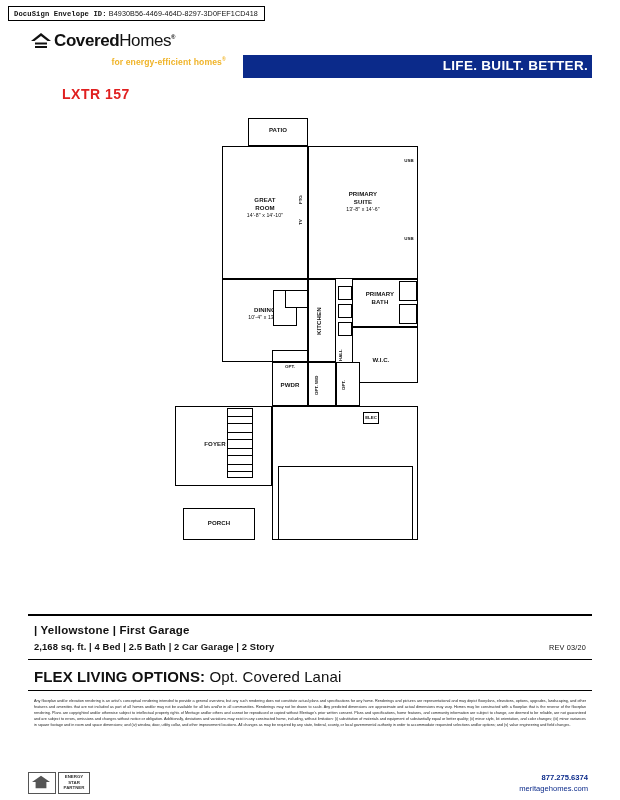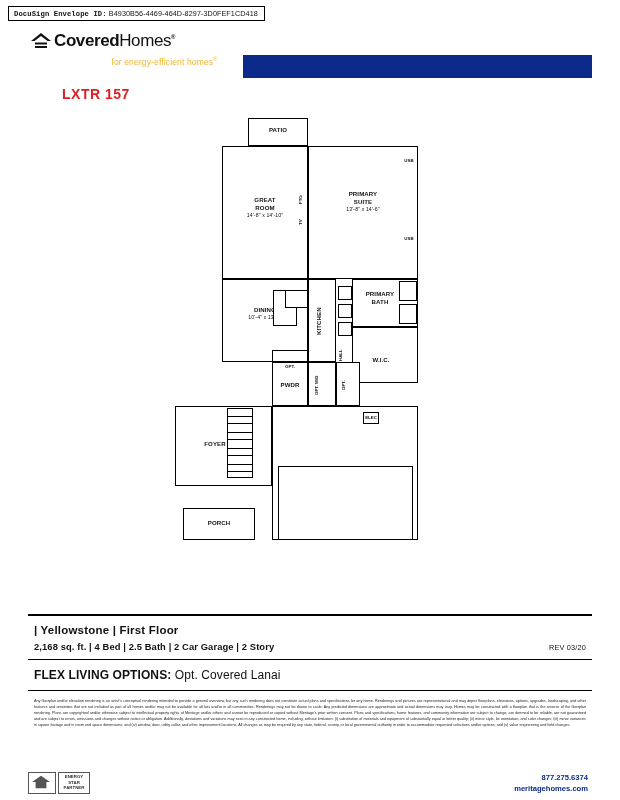--- a/index.html
+++ b/index.html
@@ -43,21 +43,21 @@
   .logo-text{
     position:absolute;left:26px;top:1px;
     font-size:17px;font-weight:bold;letter-spacing:-.4px;color:#111;
   }
   .logo-text .light{font-weight:normal;}
   .logo-reg{font-size:6px;vertical-align:super;}
   .tagline{
     position:absolute;left:2px;top:26px;
     font-size:8.6px;color:#ffffff;letter-spacing:.1px;
   }
-  .tagline .accent{color:#f0b429;font-weight:normal;}
+  .tagline .accent{color:#f0b429;font-weight:bold;}
   .tagline .reg{font-size:5px;vertical-align:super;}
   .lifebuilt{
     position:absolute;right:4px;top:28px;
     font-size:13.5px;font-weight:bold;color:#fff;letter-spacing:.3px;
   }
 
   
   .plan-code{
     position:absolute;left:62px;top:86px;
     color:#e02020;font-size:14px;font-weight:bold;letter-spacing:.5px;
@@ -86,21 +86,21 @@
   .info-sub{
     position:absolute;left:34px;top:641px;
     font-size:9.4px;font-weight:bold;letter-spacing:.1px;
   }
   .rev{
     position:absolute;right:34px;top:643px;
     font-size:7.3px;letter-spacing:.2px;
   }
   .flex-line{
     position:absolute;left:34px;top:668px;
-    font-size:12px;letter-spacing:.1px;
+    font-size:15px;letter-spacing:.1px;
   }
   .flex-line b{font-weight:bold;}
 
   
   .legal{
     position:absolute;left:34px;top:698px;width:552px;
     font-size:3.75px;line-height:1.62;color:#222;text-align:justify;
   }
 
   
@@ -117,21 +117,21 @@
     border:1px solid #555;
   }
   .estar-txt{
     position:absolute;left:60px;top:774px;width:28px;text-align:center;
     font-size:4.4px;font-weight:bold;color:#333;line-height:1.25;
   }
   .phone{
     position:absolute;right:32px;top:772px;text-align:right;
     font-size:7.6px;color:#0b2a8a;line-height:1.5;font-weight:bold;
   }
-  .phone .site{color:#0b2a8a;font-weight:bold;}
+  .phone .site{color:#0b2a8a;font-weight:normal;}
 </style>
 </head>
 <body>
 
 <div class="page">
 
   <div class="docusign">
     <span class="ds-label">DocuSign Envelope ID:</span>
     <span>B4930B56-4469-464D-8297-3D0FEF1CD418</span>
   </div>
@@ -144,20 +144,21 @@
         <rect x="5" y="10.5" width="12" height="2" fill="#111"></rect>
         <rect x="5" y="14" width="12" height="2" fill="#111"></rect>
       </svg>
       <div class="logo-text">
         <span>Covered</span><span class="light">Homes</span><span class="logo-reg">®</span>
       </div>
     </div>
     <div class="tagline">
       <span>Setting the standard </span><span class="accent">for energy-efficient homes</span><span class="accent reg">®</span>
     </div>
+    <div class="lifebuilt">LIFE. BUILT. BETTER.</div>
   </div>
 
   <div class="plan-code">LXTR 157</div>
 
   <div class="plan">
 
     <div class="room" style="left:73px;top:0px;width:60px;height:28px;"></div>
     <div class="lbl" style="left:73px;top:8px;width:60px;">PATIO</div>
 
     <div class="room" style="left:47px;top:28px;width:86px;height:133px;"></div>
@@ -216,21 +217,21 @@
     <div class="lbl" style="left:8px;top:401px;width:72px;">PORCH</div>
 
     <div class="room" style="left:97px;top:288px;width:146px;height:134px;"></div>
     <div class="lbl" style="left:110px;top:350px;width:120px;">2 CAR GARAGE</div>
     <div class="room" style="left:103px;top:348px;width:135px;height:74px;"></div>
     <div class="room" style="left:188px;top:294px;width:16px;height:12px;"></div>
     <div class="tiny" style="left:188px;top:297px;width:16px;">ELEC</div>
   </div>
 
   <div class="rule" style="left:28px;top:614px;width:564px;height:1.6px;"></div>
-  <div class="info-title">| Yellowstone  |  First Floor</div>
+  <div class="info-title">| Yellowstone  |  First Garage</div>
   <div class="info-sub">2,168 sq. ft.  |  4 Bed  |  2.5 Bath  |  2 Car Garage  |  2 Story</div>
   <div class="rev">REV 03/20</div>
   <div class="rule" style="left:28px;top:659px;width:564px;height:1.2px;"></div>
   <div class="flex-line">
     <b>FLEX LIVING OPTIONS:</b><span> Opt. Covered Lanai</span>
   </div>
   <div class="rule" style="left:28px;top:690px;width:564px;height:1.2px;"></div>
 
   <div class="legal">Any floorplan and/or elevation rendering is an artist's conceptual rendering intended to provide a general overview, but any such rendering does not constitute actual plans and specifications for any home. Renderings and pictures are representational and may depict floorplans, elevations, options, upgrades, landscaping, and other features and amenities that are not included as part of all homes and/or may not be available for all lots and/or in all communities. Renderings may not be drawn to scale. Any predicted dimensions are approximate and actual dimensions may vary. Homes may be constructed with a floorplan that is the reverse of the floorplan rendering. Plans are copyrighted and/or otherwise subject to intellectual property rights of Meritage and/or others and cannot be reproduced or copied without Meritage's prior written consent. Plans and specifications, home features, and community information are subject to change, are deemed to be reliable, are not guaranteed and are subject to errors, omissions and changes without notice or obligation. Additionally, deviations and variations may exist in any constructed home, including, without limitation: (i) substitution of materials and equipment of substantially equal or better quality; (ii) minor style, lot orientation, and color changes; (iii) minor variances in square footage and in room and space dimensions; and (iv) window, door, utility collar, and other improvement locations. All changes as may be required by any state, federal, county, or local governmental authority in order to accommodate requested selections and/or options; and (v) value engineering and field changes.</div>
 

